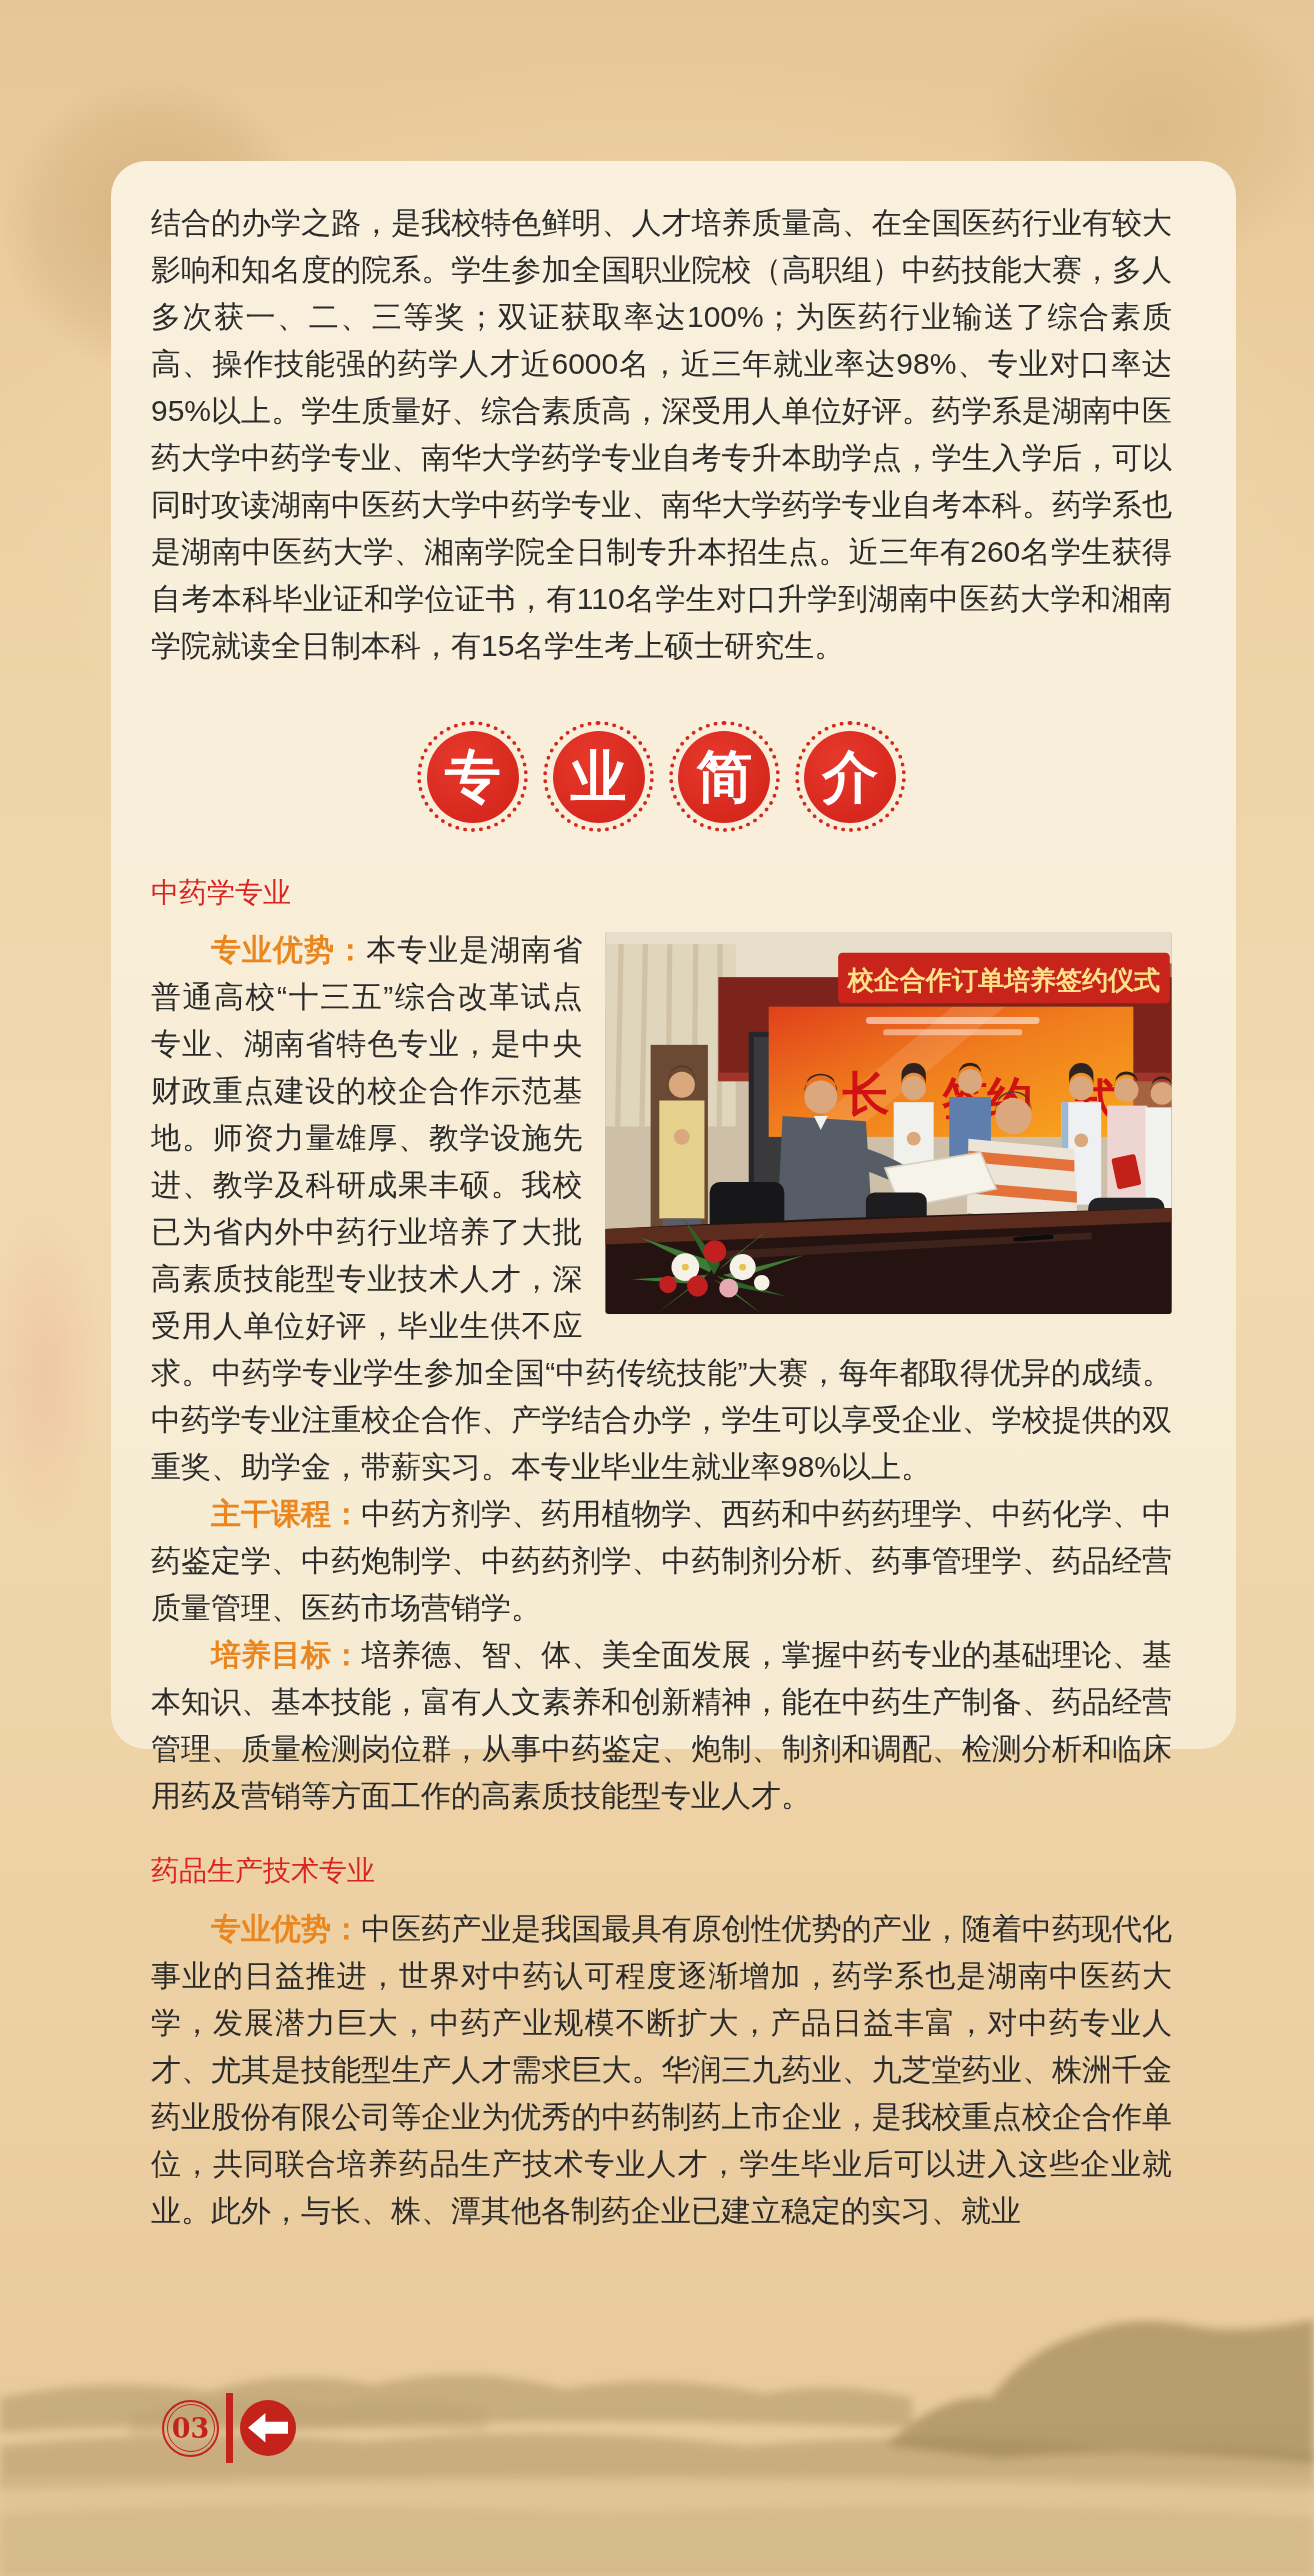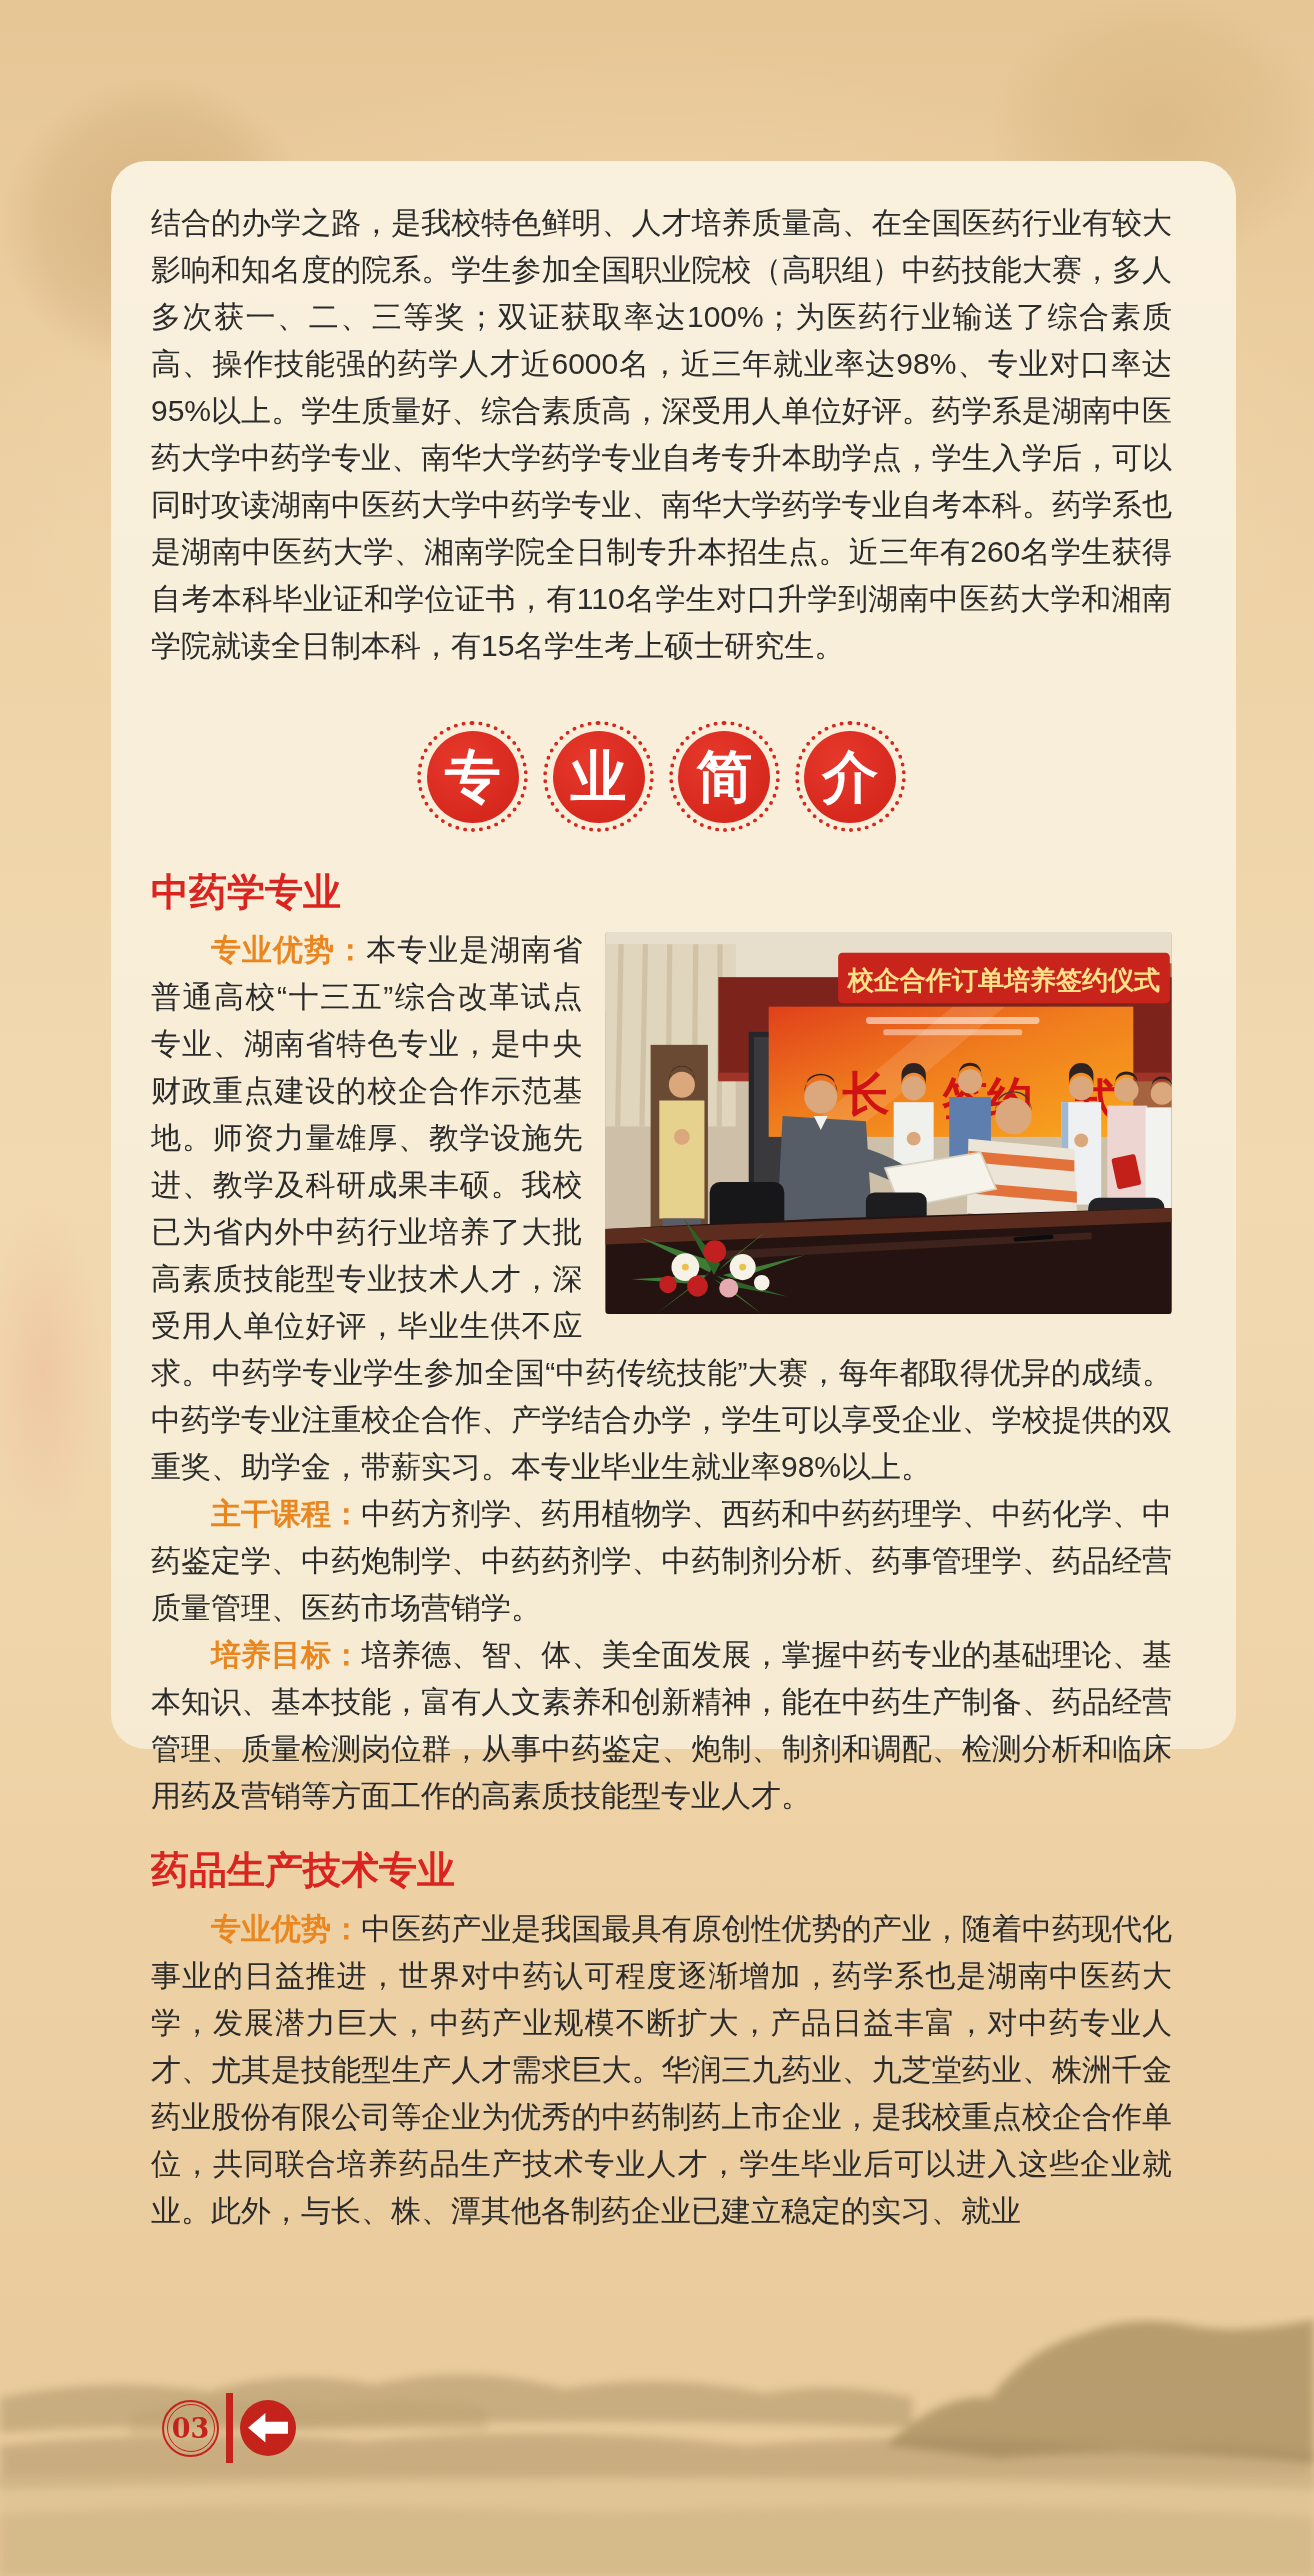--- a/index.html
+++ b/index.html
@@ -46,21 +46,21 @@
     display:flex; align-items:center; justify-content:center;
   }
   .badge-circle {
     width:92px; height:92px; border-radius:50%;
     background:radial-gradient(circle at 38% 32%, #e6392b, #d7281e 70%);
     display:flex; align-items:center; justify-content:center;
   }
   .badge-char { color:#fff; font-size:56px; font-weight:bold; line-height:1; }
 
   h2.sec-heading {
-    color:#d92420; font-size:38px; font-weight:bold;
+    color:#d92420; font-size:28px; font-weight:normal;
     line-height:47px; margin:15.6px 0 10.4px 0; text-align:left;
   }
   h2.sec-heading.second { margin-top:28px; }
 
   .para { text-indent:2em; }
   .label { color:#e9861f; font-weight:bold;font-family:Liberation Serif, serif; }
 
   .photo-wrap { }
   .photo {
     float:right; width:567px; height:382px; margin:5.2px 0 8.7px 22.6px;

